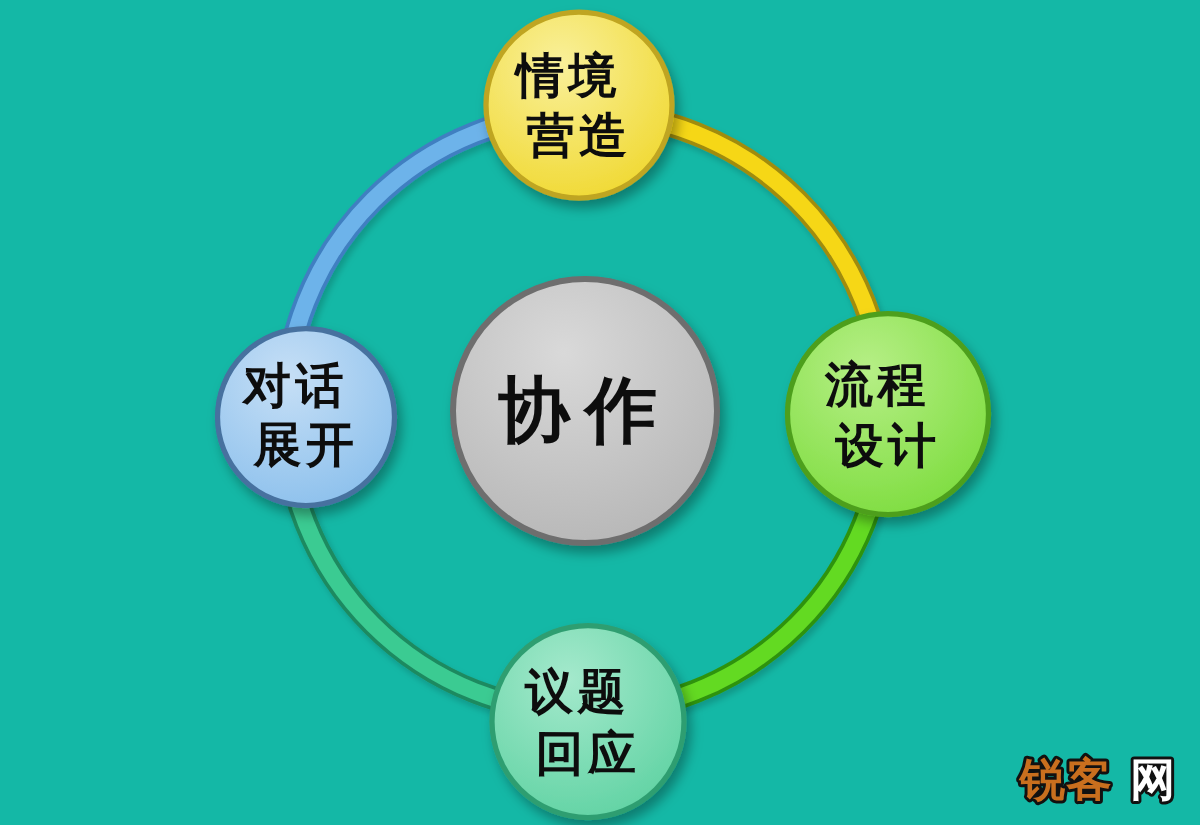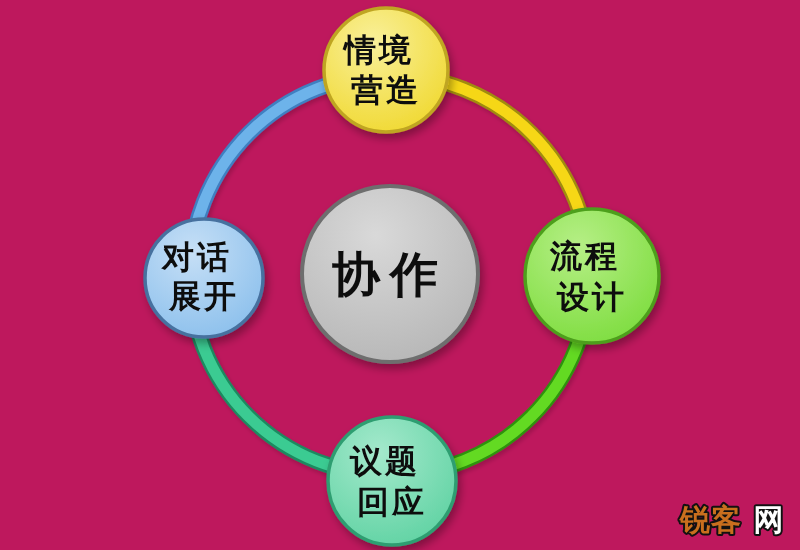--- a/index.html
+++ b/index.html
@@ -8,21 +8,21 @@
     background: #ffffff;
     width: 800px;
     height: 550px;
     overflow: hidden;
     font-family: "DejaVu Sans", sans-serif;
   }
   .stage {
     position: relative;
     width: 800px;
     height: 550px;
-    background: #be185d;
+    background: #14b8a6;
   }
   svg { display: block; }
   .node-label {
     font-family: "DejaVu Sans", sans-serif;
     font-weight: bold;
     font-size: 32px;
     letter-spacing: 3px;
   }
   .center-label {
     font-family: "DejaVu Sans", sans-serif;

